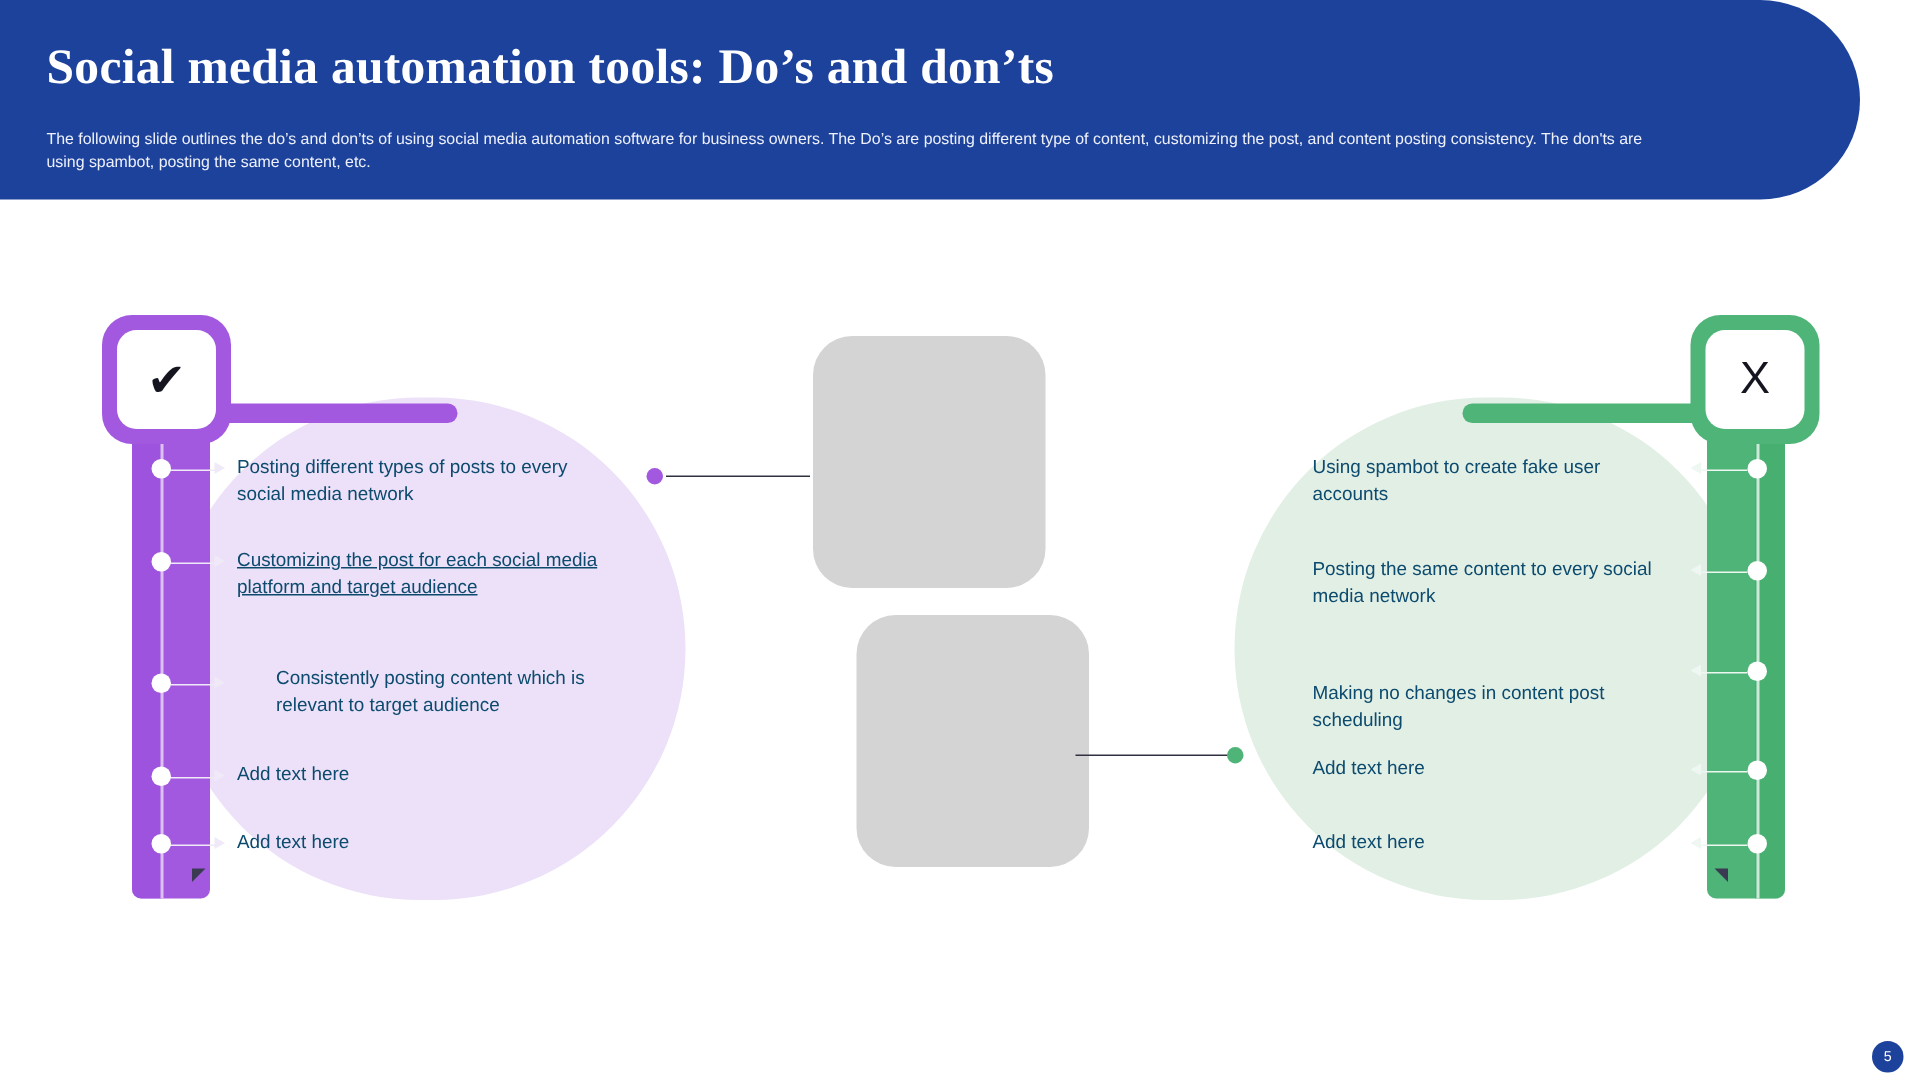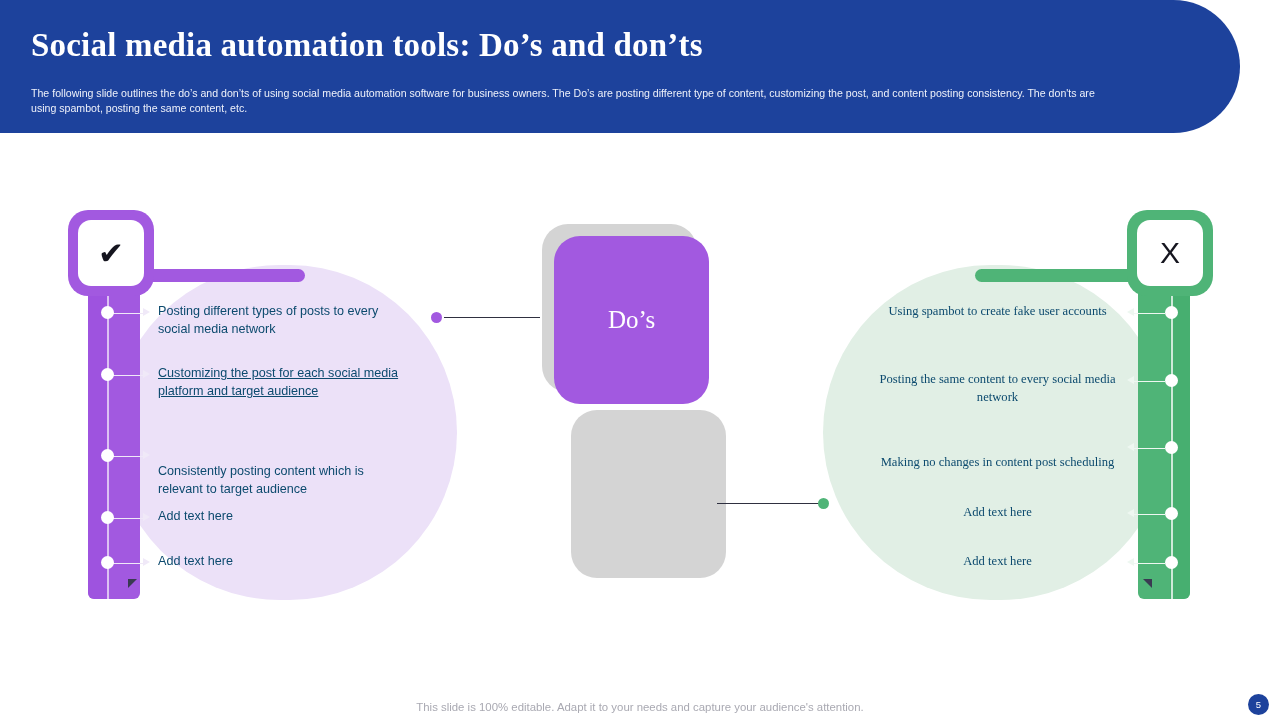--- a/index.html
+++ b/index.html
@@ -171,21 +171,21 @@
     border-top: 4.5px solid transparent;
     border-bottom: 4.5px solid transparent;
   }
   .arrow-head.r { border-left: 7px solid #f0e9f8; }
   .arrow-head.l { border-right: 7px solid #eef7f1; }
   .bullet-text {
     position: absolute;
     font-size: 12.6px; line-height: 17.6px; color: #0c4a6e;
   }
   .bullet-text.left  { left: 158px; width: 245px; text-align: left; }
-  .bullet-text.right { right: 160px; width: 245px; text-align: center; font-family: Liberation Serif, serif; }
+  .bullet-text.right { right: 160px; width: 245px; text-align: left; }
 
   
   .footer-note {
     position: absolute; left: 0; right: 0; top: 701px;
     text-align: center; font-size: 11.4px; color: #a9a9b2;
   }
   .page-badge {
     position: absolute; left: 1248px; top: 694px;
     width: 21px; height: 21px; border-radius: 50%;
     background: #1d429c; color: #fff;
@@ -225,41 +225,38 @@
     <div>
       <div class="bullet-line" style="left:113px; top:374.5px; width:31px;"></div>
       <div class="arrow-head r" style="left:143px; top:370px;"></div>
       <div class="bullet-node" style="left:101px; top:368px;"></div>
       <div class="bullet-text left" style="top:365px;text-decoration:underline;">Customizing the post for each social media platform and target audience</div>
     </div>
     <div>
       <div class="bullet-line" style="left:113px; top:455.5px; width:31px;"></div>
       <div class="arrow-head r" style="left:143px; top:451px;"></div>
       <div class="bullet-node" style="left:101px; top:449px;"></div>
-      <div class="bullet-text left" style="top:463px;">Consistently posting content which is relevant to target audience</div>
+      <div class="bullet-text left" style="top:444px;margin-left:26px;">Consistently posting content which is relevant to target audience</div>
     </div>
     <div>
       <div class="bullet-line" style="left:113px; top:517.5px; width:31px;"></div>
       <div class="arrow-head r" style="left:143px; top:513px;"></div>
       <div class="bullet-node" style="left:101px; top:511px;"></div>
       <div class="bullet-text left" style="top:508px;">Add text here</div>
     </div>
     <div>
       <div class="bullet-line" style="left:113px; top:562.5px; width:31px;"></div>
       <div class="arrow-head r" style="left:143px; top:558px;"></div>
       <div class="bullet-node" style="left:101px; top:556px;"></div>
       <div class="bullet-text left" style="top:553px;">Add text here</div>
     </div>
   </div>
 
   <div class="card-shadow a"></div>
   <div class="card-shadow b"></div>
-  <div class="card dos">
-    <span>Do’s</span>
-  </div>
 
   <div class="conn left"></div>
   <div class="conn-dot left"></div>
   <div class="conn right"></div>
   <div class="conn-dot right"></div>
 
   <div class="ellipse-right"></div>
   <div class="rail-right"></div>
   <div class="rail-right-inner"></div>
   <div class="rail-right-tick"></div>
@@ -298,16 +295,15 @@
       <div class="bullet-text right" style="top:504px;">Add text here</div>
     </div>
     <div>
       <div class="bullet-line" style="left:1134px; top:562.5px; width:31px; background:#eef7f1;"></div>
       <div class="arrow-head l" style="left:1127px; top:558px;"></div>
       <div class="bullet-node" style="left:1165px; top:556px;"></div>
       <div class="bullet-text right" style="top:553px;">Add text here</div>
     </div>
   </div>
 
-  <div class="footer-note">This slide is 100% editable. Adapt it to your needs and capture your audience's attention.</div>
   <div class="page-badge">5</div>
 
 </div>
 
 </body></html>

